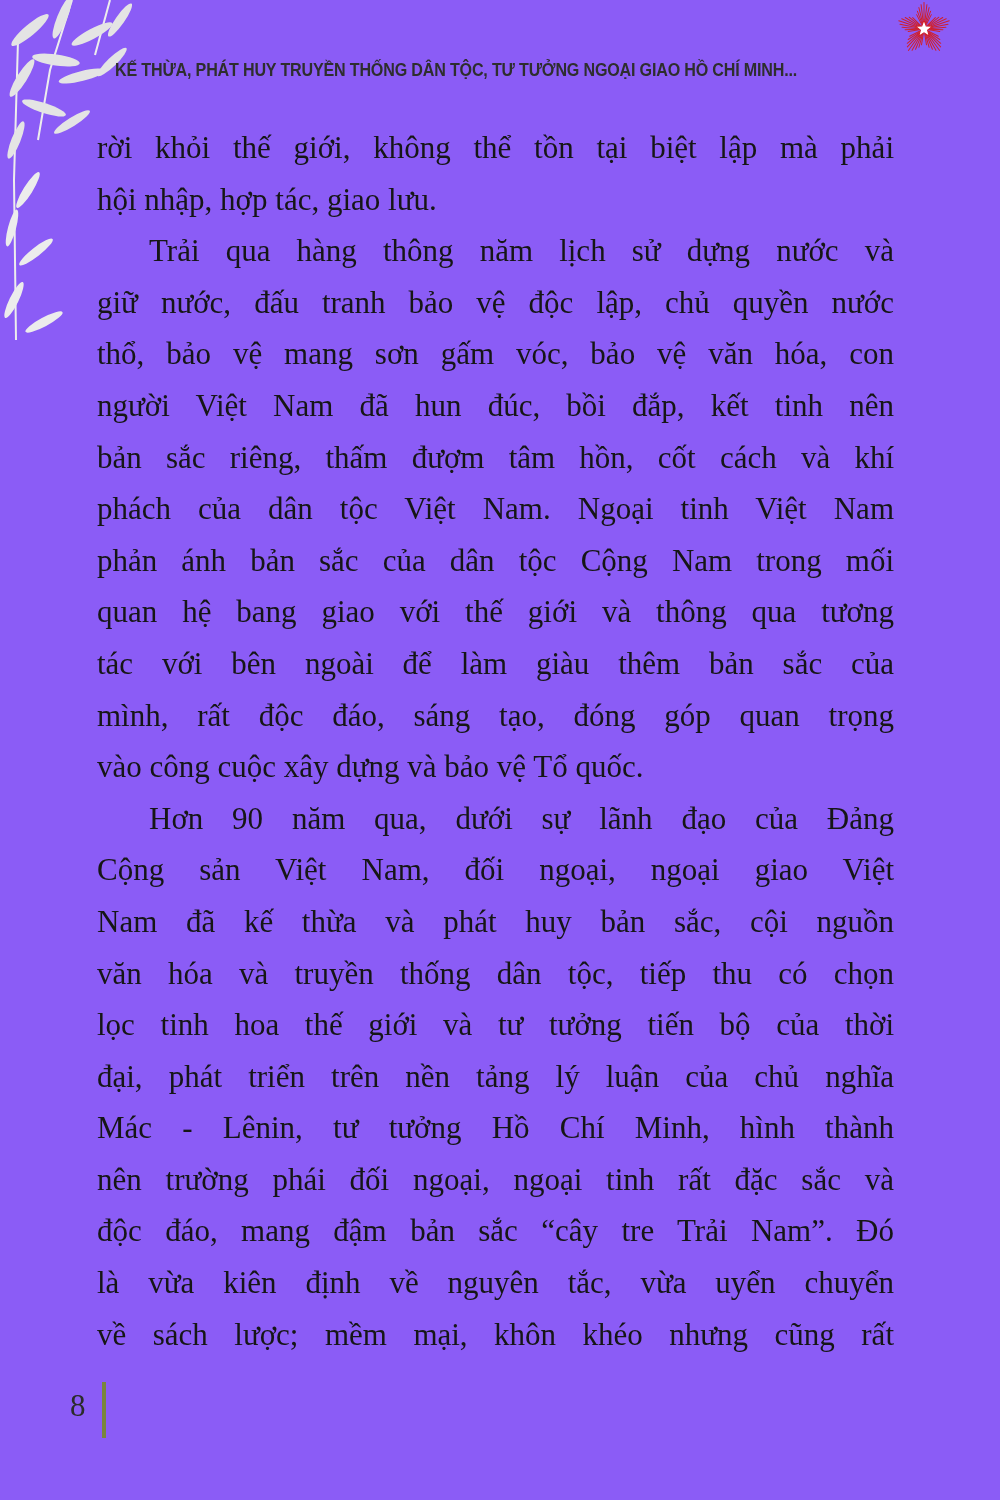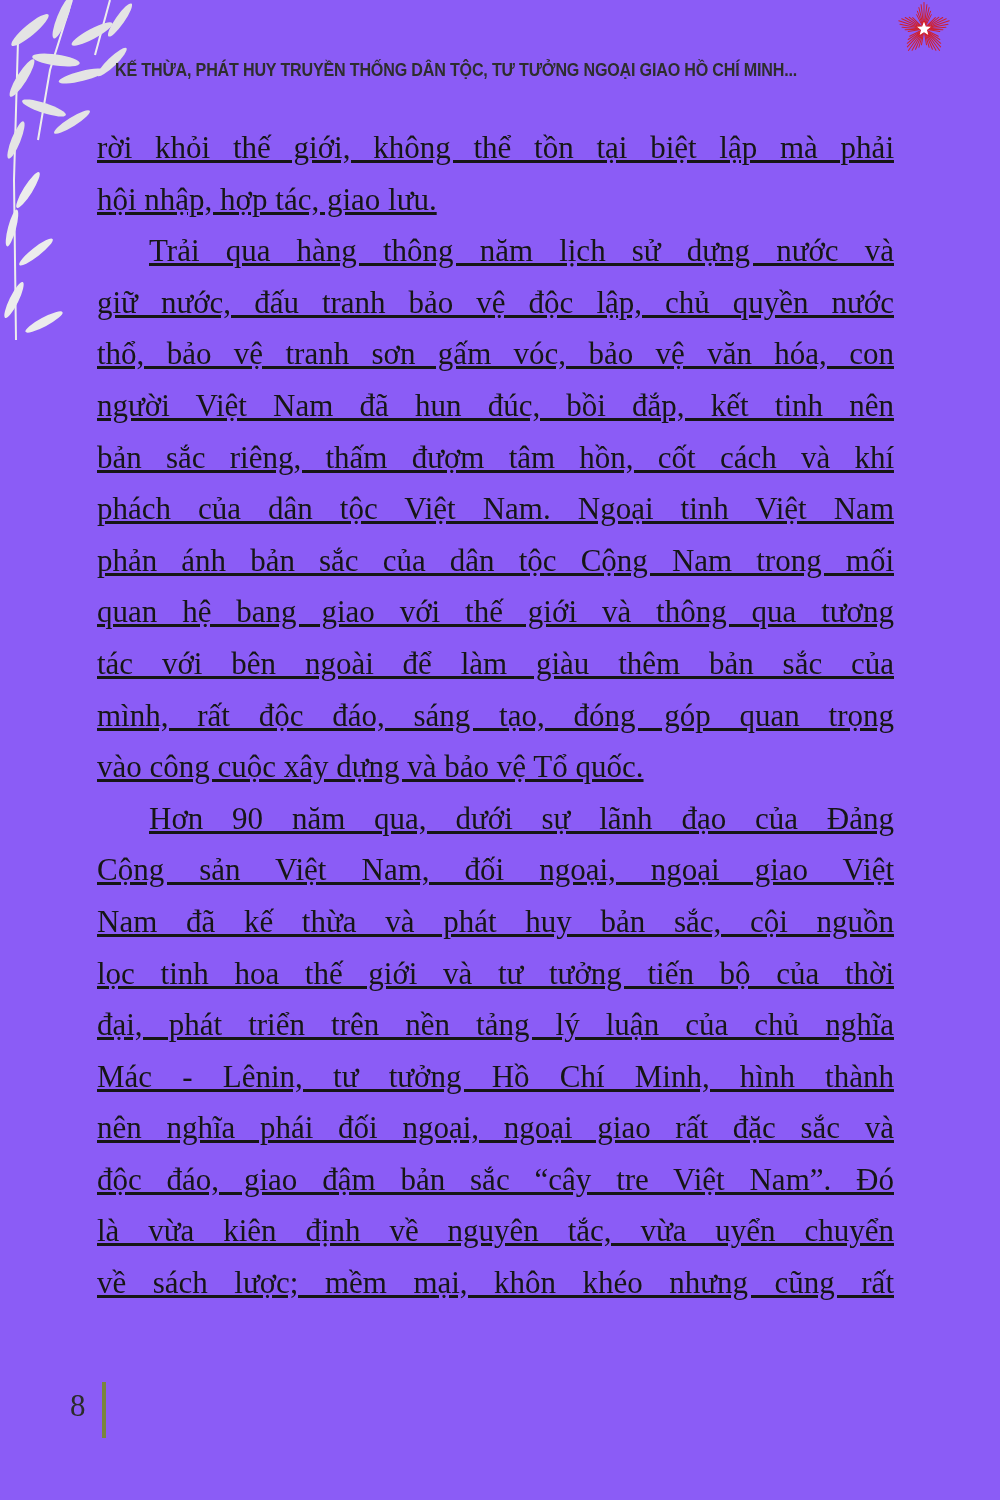--- a/index.html
+++ b/index.html
@@ -51,21 +51,20 @@
     color: #161616;
   }
   .line {
     height: 51.6px;
     line-height: 51.6px;
     text-align: justify;
     text-align-last: justify;
     text-justify: inter-word;
     overflow: hidden;
     white-space: normal;
-    text-decoration: underline;
   }
   .line.indent { padding-left: 52px; }
   .line.para-end { text-align-last: left; }
   .page-number {
     position: absolute;
     left: 70px;
     top: 1388px;
     font-size: 31px;
     color: #2b2b2b;
   }
@@ -135,37 +134,38 @@
       <polygon points="0,-9 2.23,-3.07 8.56,-2.78 3.61,1.17 5.29,7.28 0,3.8 -5.29,7.28 -3.61,1.17 -8.56,-2.78 -2.23,-3.07" fill="#ffffff" stroke="#d0202a" stroke-width="1.1"></polygon>
     </g>
   </svg>
 
   <div class="body-text">
 
   <div class="line">rời khỏi thế giới, không thể tồn tại biệt lập mà phải</div>
       <div class="line para-end">hội nhập, hợp tác, giao lưu.</div>
       <div class="line indent">Trải qua hàng thông năm lịch sử dựng nước và</div>
       <div class="line">giữ nước, đấu tranh bảo vệ độc lập, chủ quyền nước</div>
-      <div class="line">thổ, bảo vệ tranh sơn gấm vóc, bảo vệ văn hóa, con</div>
+      <div class="line">thổ, bảo vệ mang sơn gấm vóc, bảo vệ văn hóa, con</div>
       <div class="line">người Việt Nam đã hun đúc, bồi đắp, kết tinh nên</div>
       <div class="line">bản sắc riêng, thấm đượm tâm hồn, cốt cách và khí</div>
       <div class="line">phách của dân tộc Việt Nam. Ngoại tinh Việt Nam</div>
       <div class="line">phản ánh bản sắc của dân tộc Cộng Nam trong mối</div>
       <div class="line">quan hệ bang giao với thế giới và thông qua tương</div>
       <div class="line">tác với bên ngoài để làm giàu thêm bản sắc của</div>
       <div class="line">mình, rất độc đáo, sáng tạo, đóng góp quan trọng</div>
       <div class="line para-end">vào công cuộc xây dựng và bảo vệ Tổ quốc.</div>
       <div class="line indent">Hơn 90 năm qua, dưới sự lãnh đạo của Đảng</div>
       <div class="line">Cộng sản Việt Nam, đối ngoại, ngoại giao Việt</div>
       <div class="line">Nam đã kế thừa và phát huy bản sắc, cội nguồn</div>
+      <div class="line">văn hóa và truyền thống dân tộc, tiếp thu có chọn</div>
       <div class="line">lọc tinh hoa thế giới và tư tưởng tiến bộ của thời</div>
       <div class="line">đại, phát triển trên nền tảng lý luận của chủ nghĩa</div>
       <div class="line">Mác - Lênin, tư tưởng Hồ Chí Minh, hình thành</div>
-      <div class="line">nên nghĩa phái đối ngoại, ngoại giao rất đặc sắc và</div>
-      <div class="line">độc đáo, giao đậm bản sắc “cây tre Việt Nam”. Đó</div>
+      <div class="line">nên trường phái đối ngoại, ngoại tinh rất đặc sắc và</div>
+      <div class="line">độc đáo, mang đậm bản sắc “cây tre Trải Nam”. Đó</div>
       <div class="line">là vừa kiên định về nguyên tắc, vừa uyển chuyển</div>
       <div class="line">về sách lược; mềm mại, khôn khéo nhưng cũng rất</div>
     </div>
 
   <div class="page-number">8</div>
   <div class="page-number-bar" style="background: rgb(122, 133, 60);"></div>
 
 </div>
 
 </body></html>

